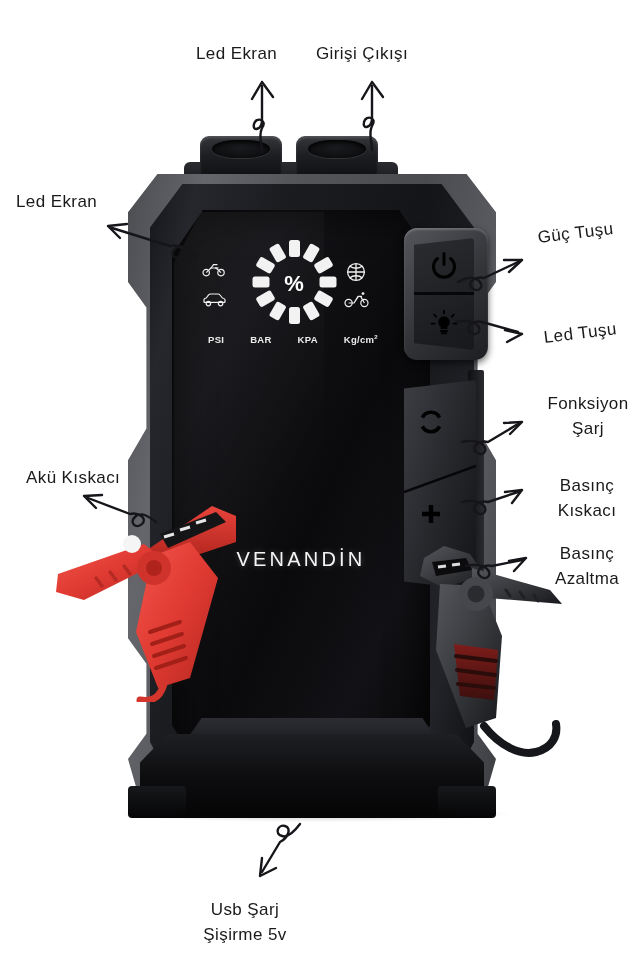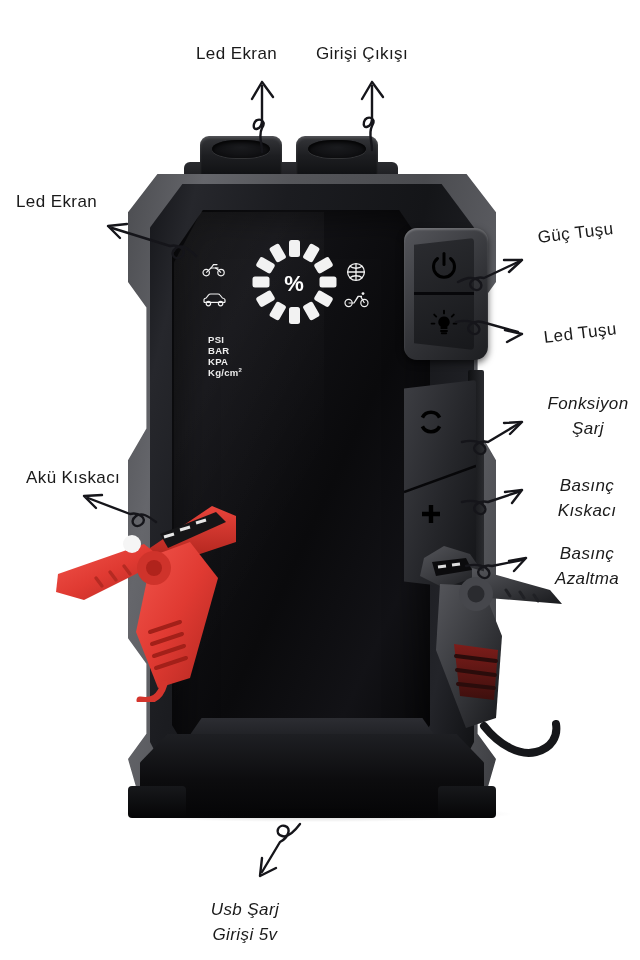--- a/index.html
+++ b/index.html
@@ -16,21 +16,21 @@
   .label{
     position:absolute;
     color:#1a1a1a;
     font-family:"Liberation Sans", sans-serif;
     font-size:17px;
     font-weight:400;
     letter-spacing:.4px;
     white-space:nowrap;
     line-height:1.45;
   }
-  .label.two{white-space:normal;text-align:center;font-style:italic;}
+  .label.two{white-space:normal;text-align:center;}
 
   
   #arrows{position:absolute;left:0;top:0;width:640px;height:960px;pointer-events:none;}
 
   
   #device{position:absolute;left:128px;top:118px;width:368px;height:700px;}
 
   
   .port{
     position:absolute;top:18px;width:82px;height:44px;
@@ -117,21 +117,20 @@
   #ico-moto{left:16px;top:26px;}
   #ico-car{left:16px;top:56px;}
   #ico-ball{left:160px;top:26px;}
   #ico-bike{left:158px;top:56px;}
 
   #units{
     position:absolute;left:22px;top:98px;width:170px;
     display:flex;justify-content:space-between;
     color:#ececec;font-size:9.5px;font-weight:700;letter-spacing:.3px;
     font-family:"Liberation Sans", sans-serif;
-    flex-direction:column;
   }
   #units sup{font-size:6px;}
   #digits{
     position:absolute;left:18px;top:110px;width:180px;
     color:#fff;
     font-family:"DejaVu Sans Mono", monospace;
     font-size:40px;font-weight:700;letter-spacing:2px;
     text-align:center;
     text-shadow:0 0 5px rgba(255,255,255,.35);
   }
@@ -300,20 +299,21 @@
 
       <div id="units">
         <span>PSI</span>
         <span>BAR</span>
         <span>KPA</span>
         <span><span>Kg/cm</span><sup>2</sup></span>
       </div>
 
     </div>
 
+    <div id="brand">VENANDİN</div>
 
     <div id="btn-pad"></div>
     <div id="btn-pad-inner"></div>
     <div class="padbtn" id="btn-power">
       <svg width="26" height="28" viewBox="0 0 26 28" fill="none" stroke="#000" stroke-width="3" stroke-linecap="round">
         <path d="M6.5 6.5 A10.5 10.5 0 1 0 19.5 6.5"></path>
         <path d="M13 1.5 L13 12.5"></path>
       </svg>
     </div>
     <div id="pad-divider"></div>
@@ -484,16 +484,16 @@
 
   <div class="label two" style="left:534px;top:542px;width:106px;">
     <span>Basınç</span><br>
     <span>Azaltma</span>
   </div>
 
   <div class="label" style="left:26px;top:466px;">Akü Kıskacı</div>
 
   <div class="label two" style="left:170px;top:898px;width:150px;text-align:center;">
     <span>Usb Şarj</span><br>
-    <span>Girişi 5v</span>
+    <span>Şişirme 5v</span>
   </div>
 
 </div>
 
 </body></html>

